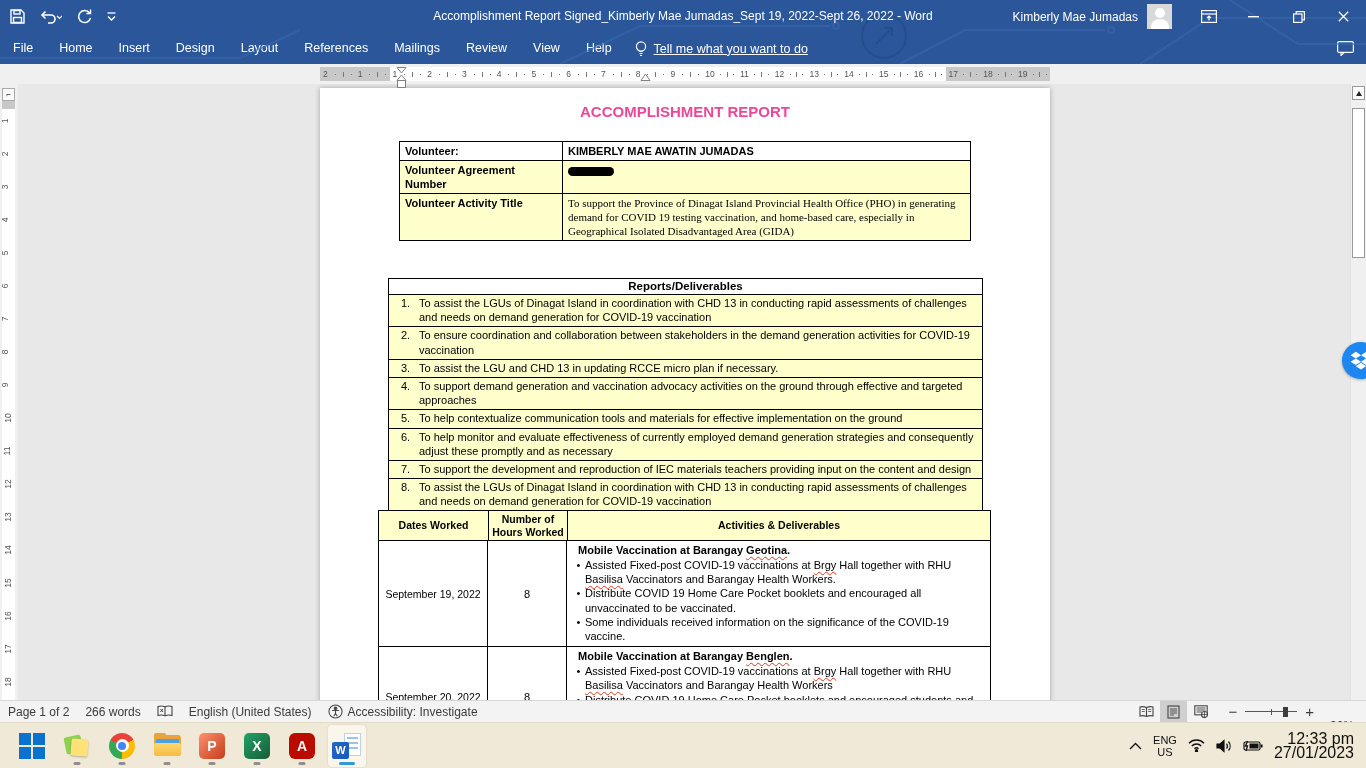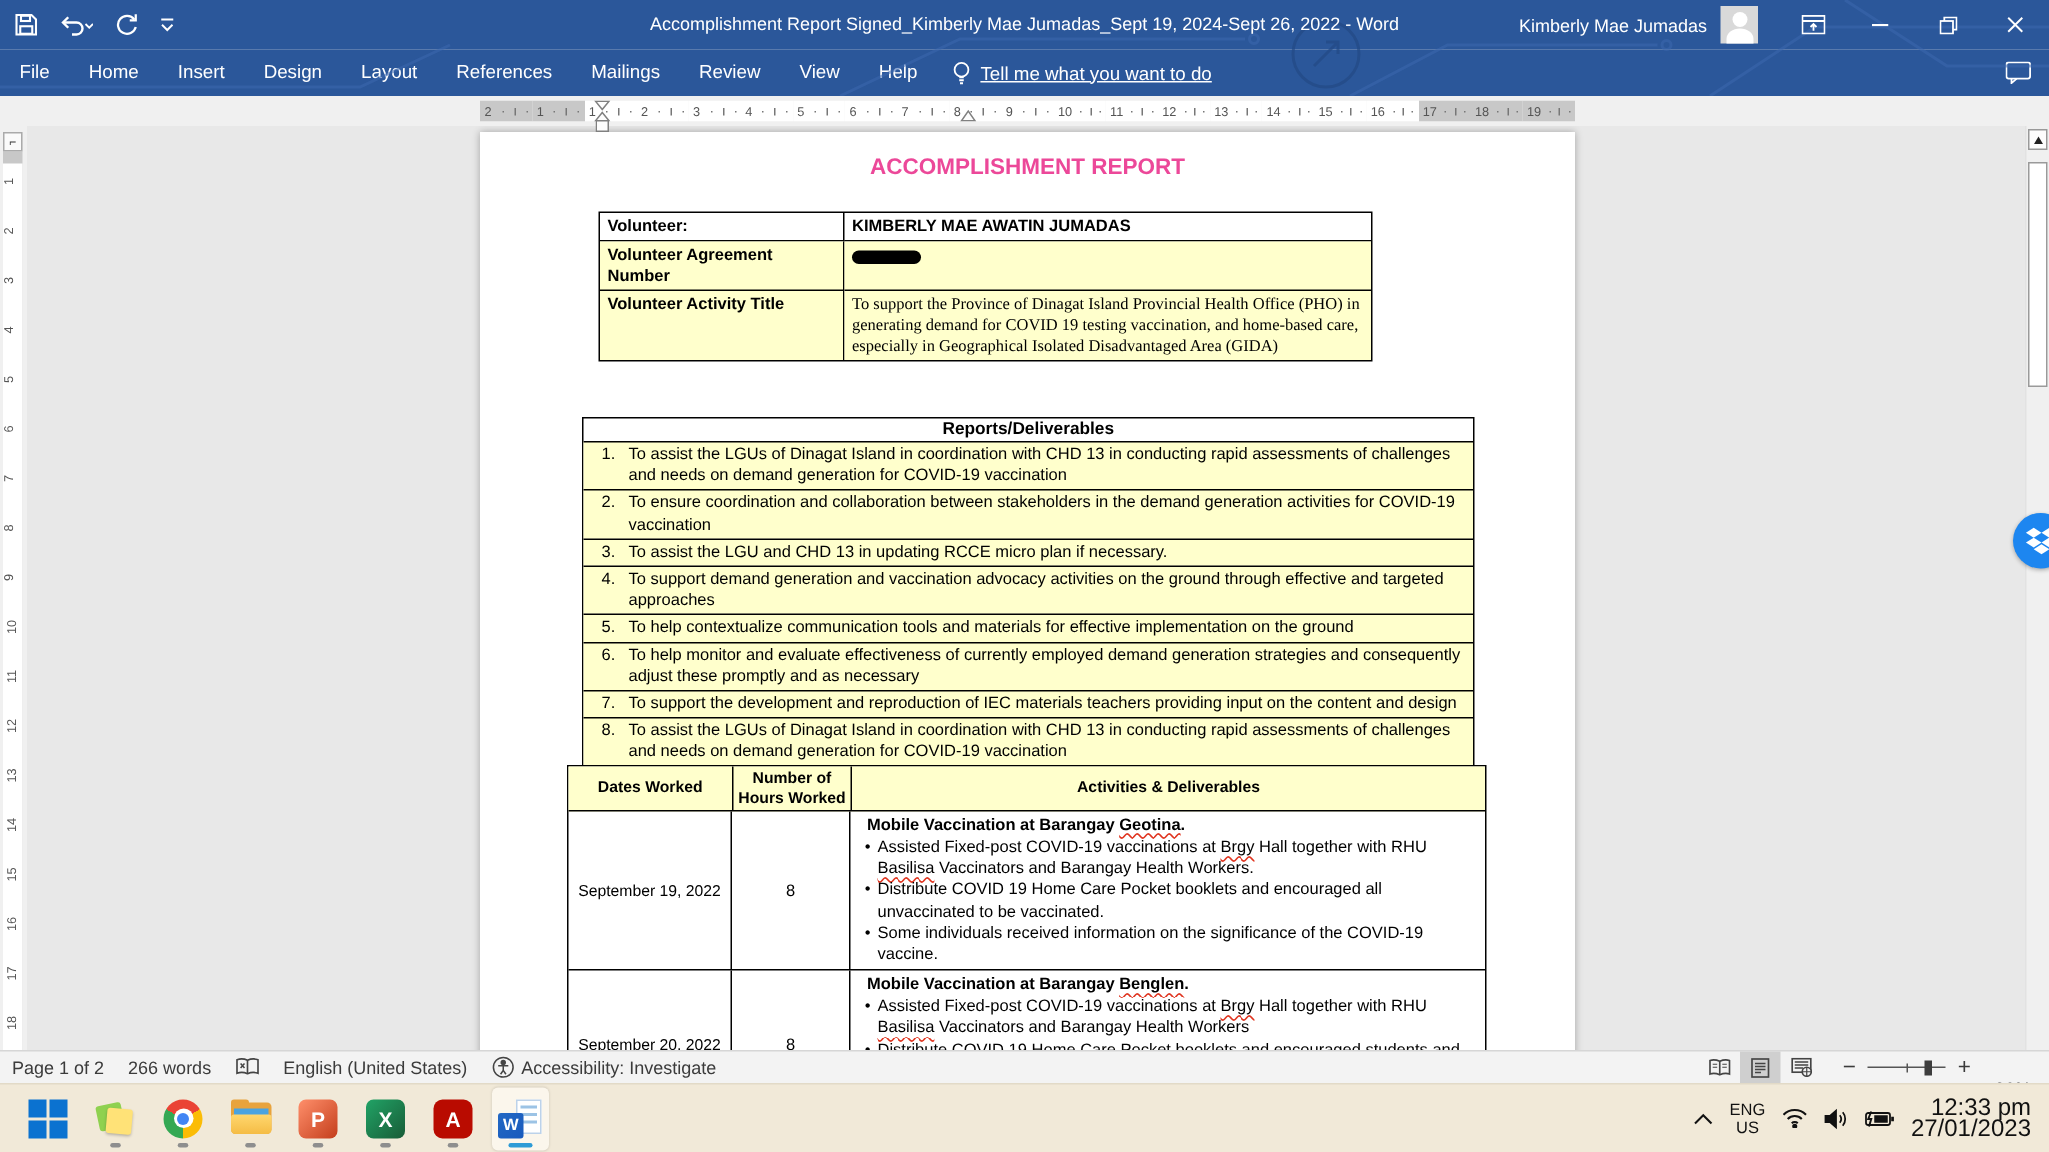--- a/index.html
+++ b/index.html
@@ -39,21 +39,21 @@
   .docarea { position:absolute; top:84px; left:0; width:100%; height:616px; background:#e8e8e8; overflow:hidden; }
   .vruler { position:absolute; left:0; top:0; width:18px; height:616px; background:#f0f0f0; }
   .vband { position:absolute; left:2px; top:4px; width:13px; height:612px; background:#c8c8c8; }
   .vwhite { position:absolute; left:0; top:21px; width:13px; height:591px; background:#fff; }
   .vn { position:absolute; left:1px; font-size:8.5px; color:#555; transform:rotate(-90deg); }
   .tabsel { position:absolute; left:2px; top:4px; width:13px; height:13px; background:#fafafa; border:1px solid #aaa; font-size:8px; color:#333; text-align:center; line-height:11px; }
 
   .page { position:absolute; left:320px; top:4px; width:730px; height:720px; background:#fff; box-shadow:0 0 5px rgba(0,0,0,.3); }
   .doc-title { position:absolute; top:15px; left:0; width:100%; text-align:center; font-weight:bold; font-size:15px; color:#ec4899; }
 
-  .t1 { position:absolute; left:79px; top:53px; width:516px; border:1.5px solid #000; display:grid; grid-template-columns:163px 1fr; background:#fff; }
+  .t1 { position:absolute; left:79px; top:53px; width:572px; border:1.5px solid #000; display:grid; grid-template-columns:163px 1fr; background:#fff; }
   .t1 .cell { font-size:11px; line-height:14px; padding:2px 5px; }
   .t1 .lab { font-weight:bold; border-right:1px solid #000; }
   .t1 .bb { border-bottom:1px solid #000; }
   .yel { background:#ffffcc; }
   .val-bold { font-weight:bold; }
   .serif { font-family:"Liberation Serif",serif; font-size:13px; line-height:15.8px; padding:3px 6px 4px 6px; }
   .redact { width:46px; height:9px; background:#000; border-radius:5px; margin-top:4px; }
 
   .t2 { position:absolute; left:68px; top:190px; width:595px; border:1.5px solid #000; background:#fff; }
   .t2-head { text-align:center; font-weight:bold; font-size:11.5px; padding:1px 0 2px 0; }
@@ -175,21 +175,21 @@
             <path d="M9.5 4.5 H13.5 V0.5"></path>
           </svg>
       </span>
       <span class="qbtn">
         <svg width="9" height="10" viewBox="0 0 9 10" fill="none" stroke="#fff" stroke-width="1.3">
             <path d="M0.5 1 H8.5"></path>
             <path d="M1 4.5 L4.5 8 L8 4.5"></path>
           </svg>
       </span>
     </div>
-    <div class="win-title">Accomplishment Report Signed_Kimberly Mae Jumadas_Sept 19, 2024-Sept 26, 2022  -  Word</div>
+    <div class="win-title">Accomplishment Report Signed_Kimberly Mae Jumadas_Sept 19, 2022-Sept 26, 2022  -  Word</div>
     <div class="tb-right">
       <span class="user-name">Kimberly Mae Jumadas</span>
       <span class="avatar"></span>
       <span class="winbtn">
         <svg width="16" height="13" viewBox="0 0 16 13" fill="none" stroke="#fff" stroke-width="1.2">
             <rect x="0.6" y="0.6" width="14.8" height="11.8"></rect>
             <path d="M0.6 4 H15.4"></path>
             <path d="M8 10.5 V6 M6 8 L8 6 L10 8"></path>
           </svg>
       </span>

